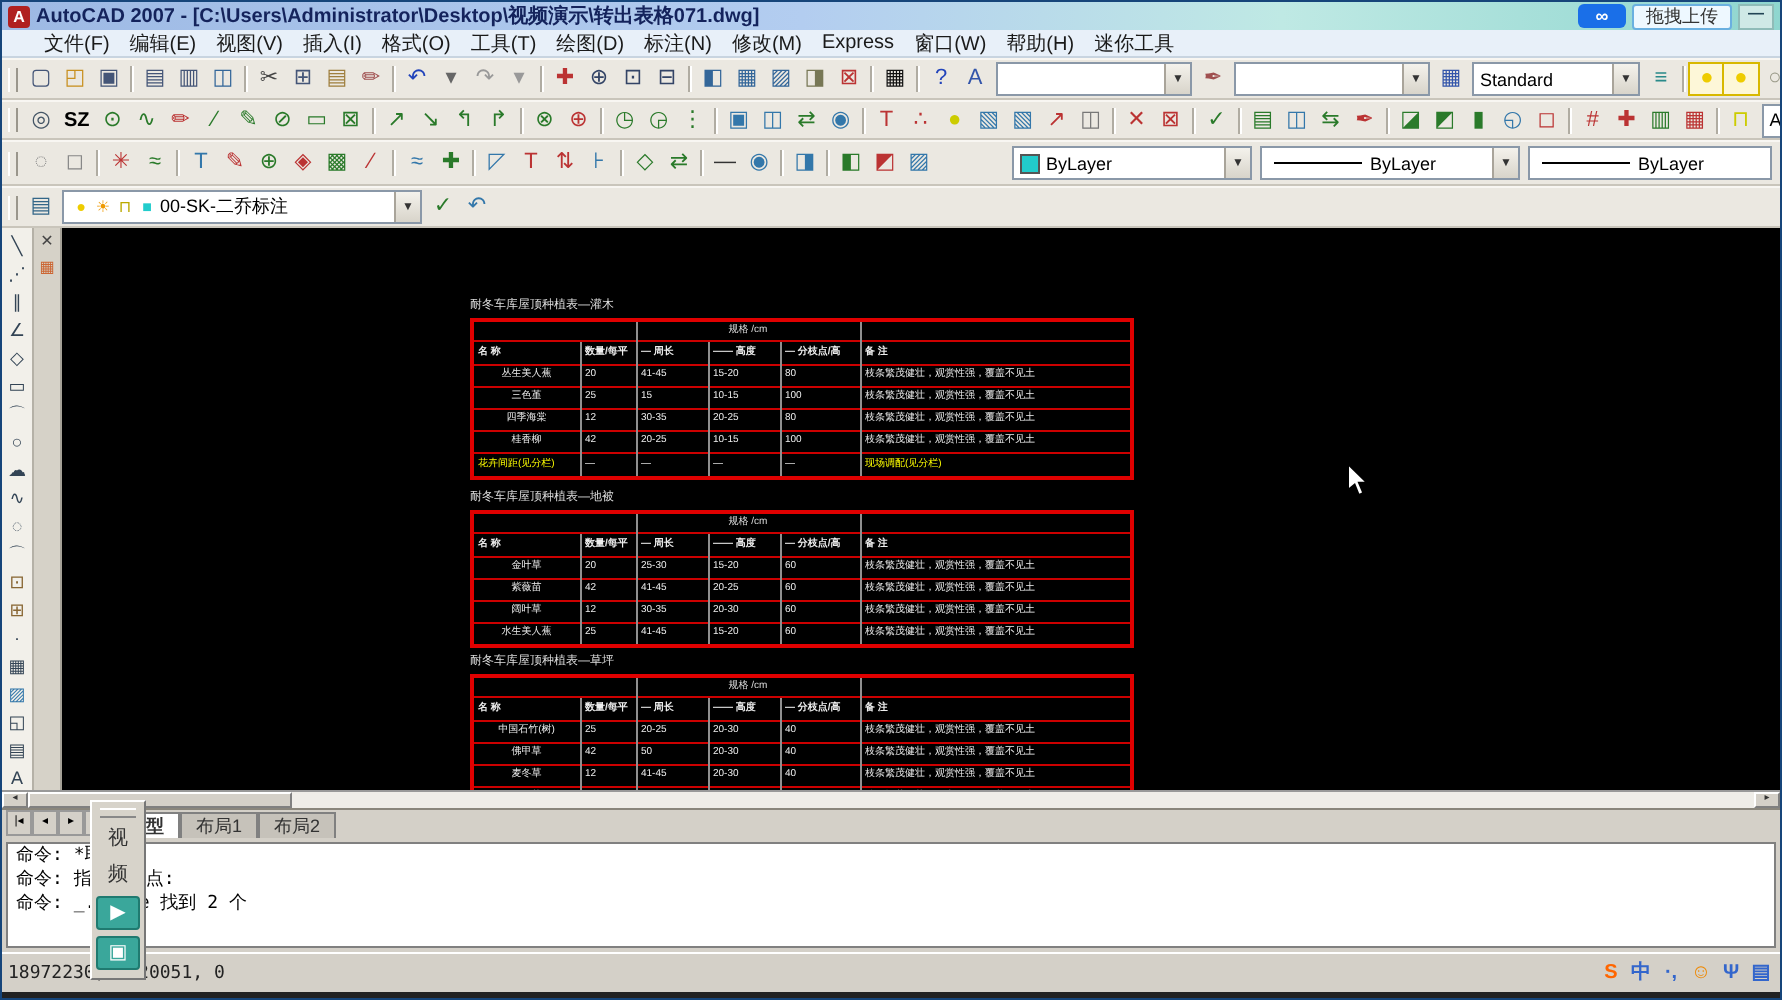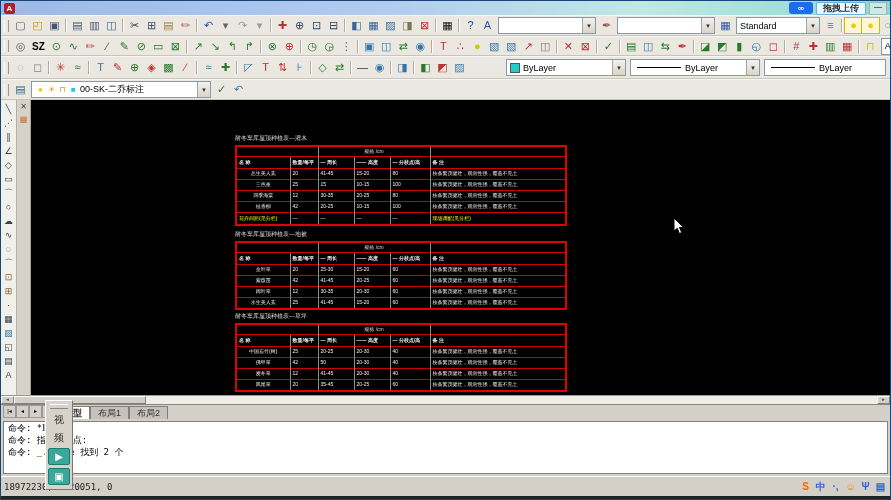--- a/index.html
+++ b/index.html
@@ -8,21 +8,21 @@
     display:flex;flex-direction:column;}
   
   .titlebar{height:14px;flex:none;display:flex;align-items:center;gap:3px;padding:0 3px;
     background:linear-gradient(90deg,#9db9e4 0%,#b3cdf0 45%,#bfe9e4 72%,#8fd6cf 100%);
     font-size:10px;font-weight:bold;color:#14235c;white-space:nowrap;}
   .appicon{width:11px;height:11px;background:#b02020;color:#fff;font-size:8px;font-weight:bold;
     display:flex;align-items:center;justify-content:center;border-radius:2px;flex:none;}
   .title{overflow:hidden;text-overflow:ellipsis;}
   .netdisk{margin-left:auto;width:24px;height:12px;background:#1a6fe8;color:#fff;border-radius:3px;
     font-size:9px;display:flex;align-items:center;justify-content:center;flex:none;}
-  .upload{background:#eef8ff;border:1px solid #6ab0e0;border-radius:2px;font-size:9px;font-weight:bold;
+  .upload{background:#eef8ff;border:1px solid #6ab0e0;border-radius:2px;font-size:9px;font-weight:normal;
     color:#333;padding:0 6px;height:11px;line-height:11px;flex:none;text-align:right;}
   .minbtn{width:16px;height:11px;background:#cfe9e6;border:1px solid #8fbcb8;font-size:8px;
     text-align:center;line-height:8px;color:#245;flex:none;}
   
   .menubar{height:13px;flex:none;background:#e8f0f9;border-bottom:1px solid #c8d4e0;display:flex;
     align-items:center;font-size:10px;padding-left:16px;color:#1a1a1a;white-space:nowrap;}
   .menuitem{padding:0 5px;}
   
   .tbrow{flex:none;display:flex;align-items:center;background:#ebe8e1;border-bottom:1px solid #c9c5bb;
     border-top:1px solid #f8f6f2;padding:0 2px;white-space:nowrap;overflow:hidden;}
@@ -103,25 +103,41 @@
   .recorder .tbi{width:20px;height:15px;font-size:10px;}
   .recgrip{width:18px;height:3px;border-top:1px solid #fff;border-bottom:1px solid #888;flex:none;}
 </style>
 </head>
 <body>
 
 <div class="win">
 
   <div class="titlebar">
     <span class="appicon">A</span>
+    <span class="title">AutoCAD 2007 - [C:\Users\Administrator\Desktop\视频演示\转出表格071.dwg]</span>
     <span class="netdisk">∞</span>
     <span class="upload">拖拽上传</span>
     <span class="minbtn">—</span>
   </div>
 
+  <div class="menubar">
+      <span class="menuitem">文件(F)</span>
+      <span class="menuitem">编辑(E)</span>
+      <span class="menuitem">视图(V)</span>
+      <span class="menuitem">插入(I)</span>
+      <span class="menuitem">格式(O)</span>
+      <span class="menuitem">工具(T)</span>
+      <span class="menuitem">绘图(D)</span>
+      <span class="menuitem">标注(N)</span>
+      <span class="menuitem">修改(M)</span>
+      <span class="menuitem">Express</span>
+      <span class="menuitem">窗口(W)</span>
+      <span class="menuitem">帮助(H)</span>
+      <span class="menuitem">迷你工具</span>
+    </div>
 
   <div class="tbrow r1">
     <span class="grip"></span>
     <span class="iconstrip">
         <span class="tbi" style="color: rgb(68, 85, 119);">▢</span>
         <span class="tbi" style="color: rgb(200, 144, 32);">◰</span>
         <span class="tbi" style="color: rgb(68, 85, 119);">▣</span>
         <span class="sep"></span>
         <span class="tbi" style="color: rgb(68, 85, 119);">▤</span>
         <span class="tbi" style="color: rgb(68, 85, 119);">▥</span>

